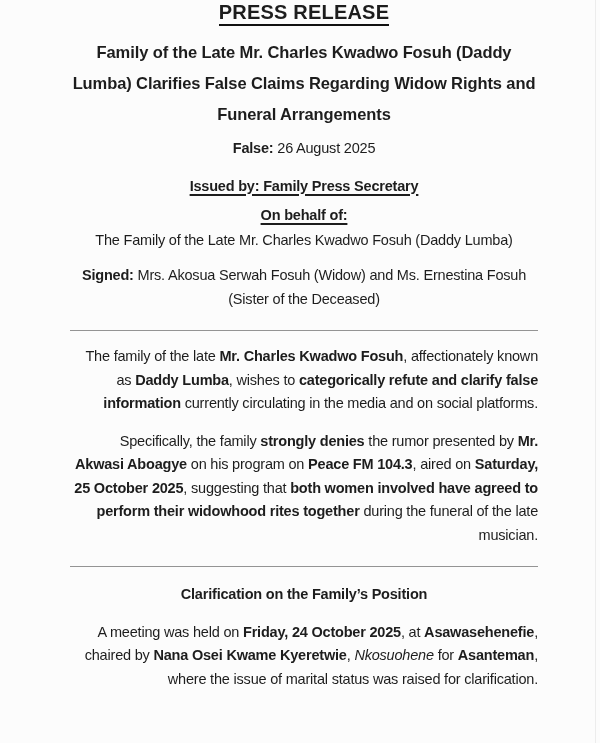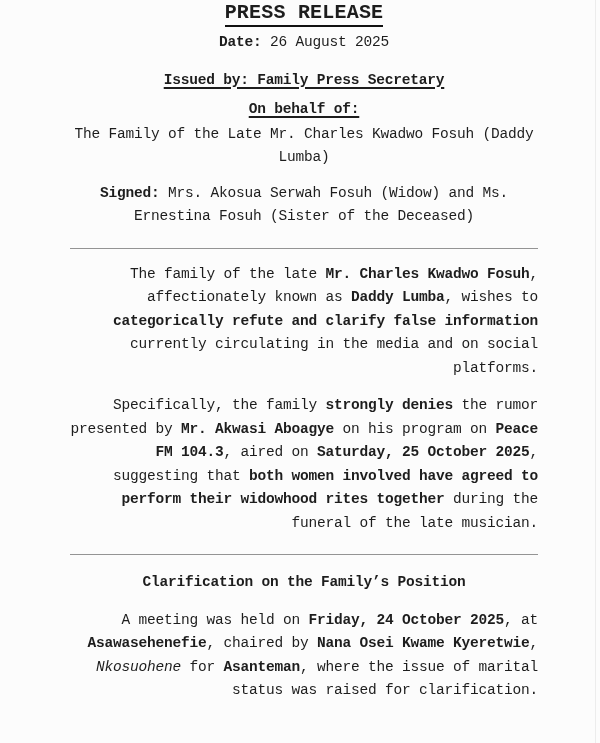--- a/index.html
+++ b/index.html
@@ -8,21 +8,21 @@
     background: #fcfcfc;
   }
   .page {
     position: relative;
     width: 600px;
     height: 743px;
     box-sizing: border-box;
     padding: 1px 62px 0 70px;
     background: #fcfcfc;
     color: #1d1d1d;
-    font-family: Liberation Mono, monospace;
+    font-family: Liberation Sans, sans-serif;
     font-size: 14.5px;
     letter-spacing: -0.2px;
     overflow: hidden;
   }
   
   .page::after {
     content: "";
     position: absolute;
     top: 0;
     right: 4px;
@@ -85,22 +85,23 @@
   .b { font-weight: 700; }
   .i { font-style: italic; }
 </style>
 </head>
 <body>
 
 <div class="page">
 
   <h1 class="doc-title"><span class="u-thick">PRESS RELEASE</span></h1>
 
+  <h2 class="headline">Family of the Late Mr. Charles Kwadwo Fosuh (Daddy Lumba) Clarifies False Claims Regarding Widow Rights and Funeral Arrangements</h2>
 
-  <p class="meta-line date-line"><span class="b">Date:</span><span> 26 August 2025</span></p>
+  <p class="meta-line date-line"><span class="b">False:</span><span> 26 August 2025</span></p>
 
   <p class="meta-line issued-line">Issued by: Family Press Secretary</p>
 
   <p class="meta-line behalf-line">On behalf of:</p>
 
   <p class="meta-line family-line">The Family of the Late Mr. Charles Kwadwo Fosuh (Daddy Lumba)</p>
 
   <p class="meta-line signed-line"><span class="b">Signed:</span><span> Mrs. Akosua Serwah Fosuh (Widow) and Ms. Ernestina Fosuh (Sister of the Deceased)</span></p>
 
   <div id="doc-body">

